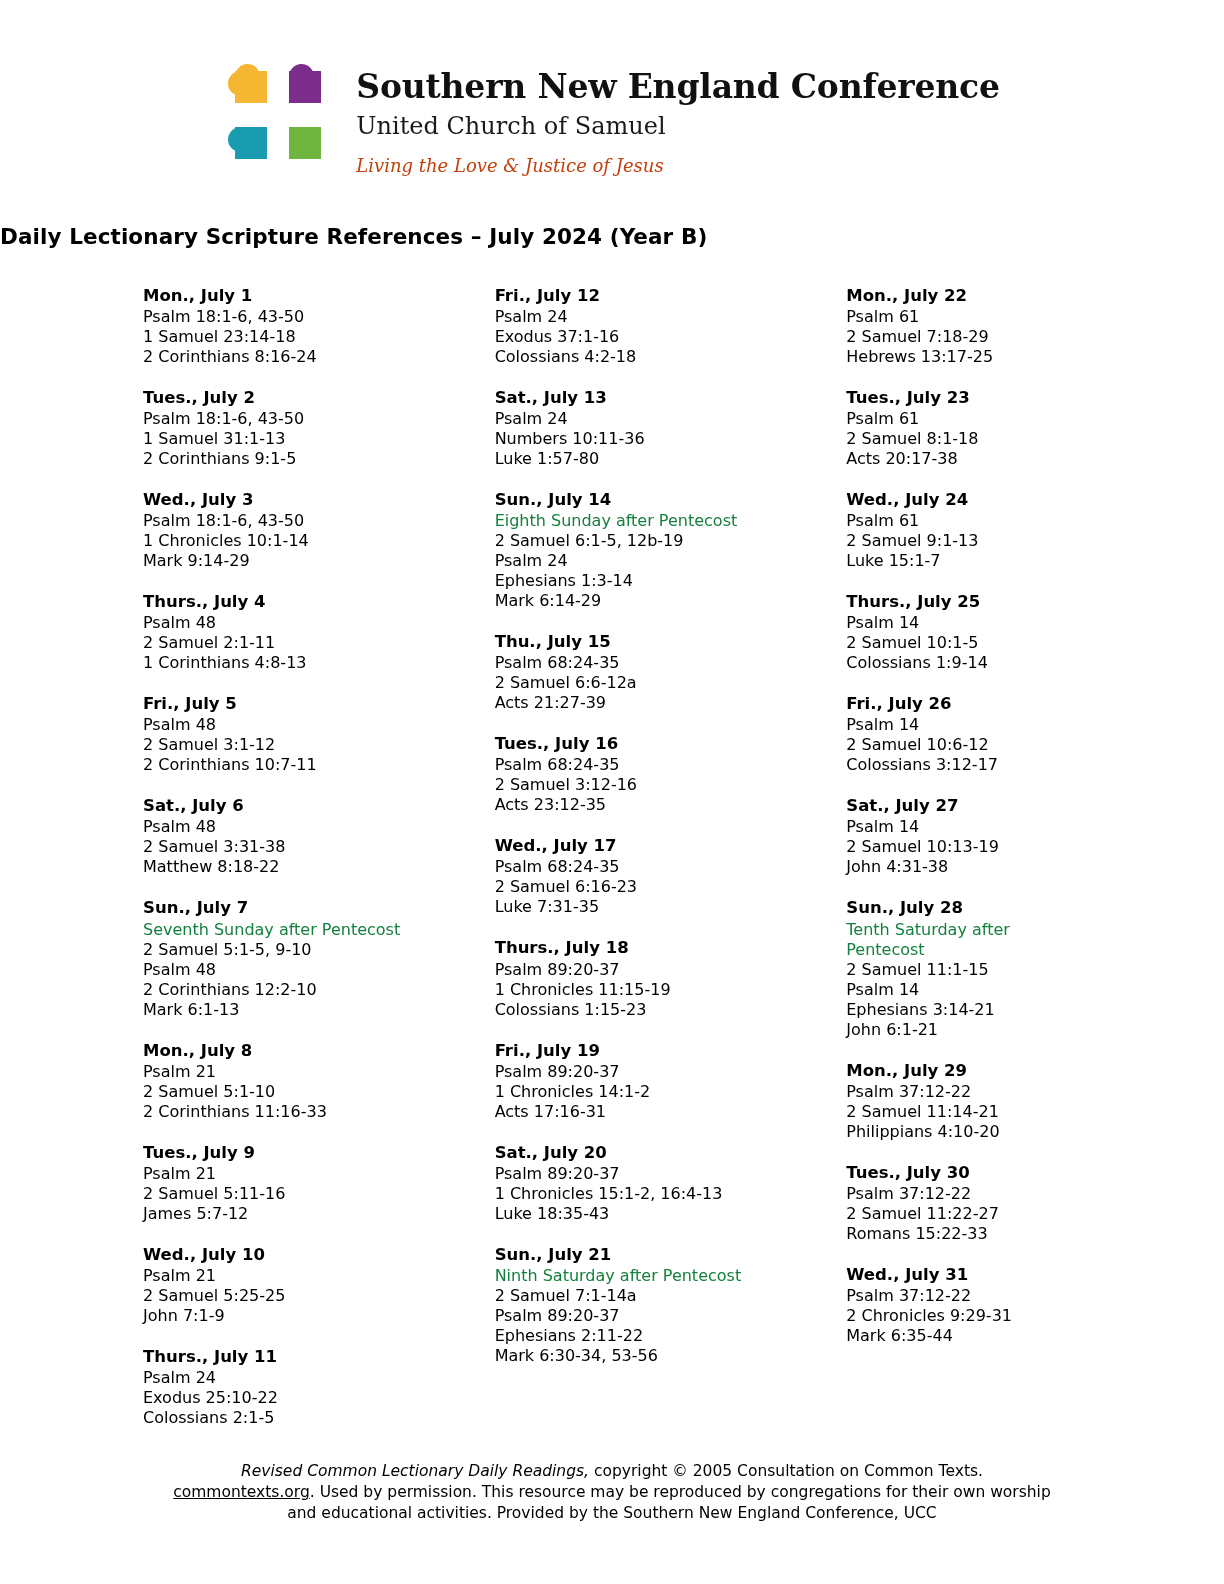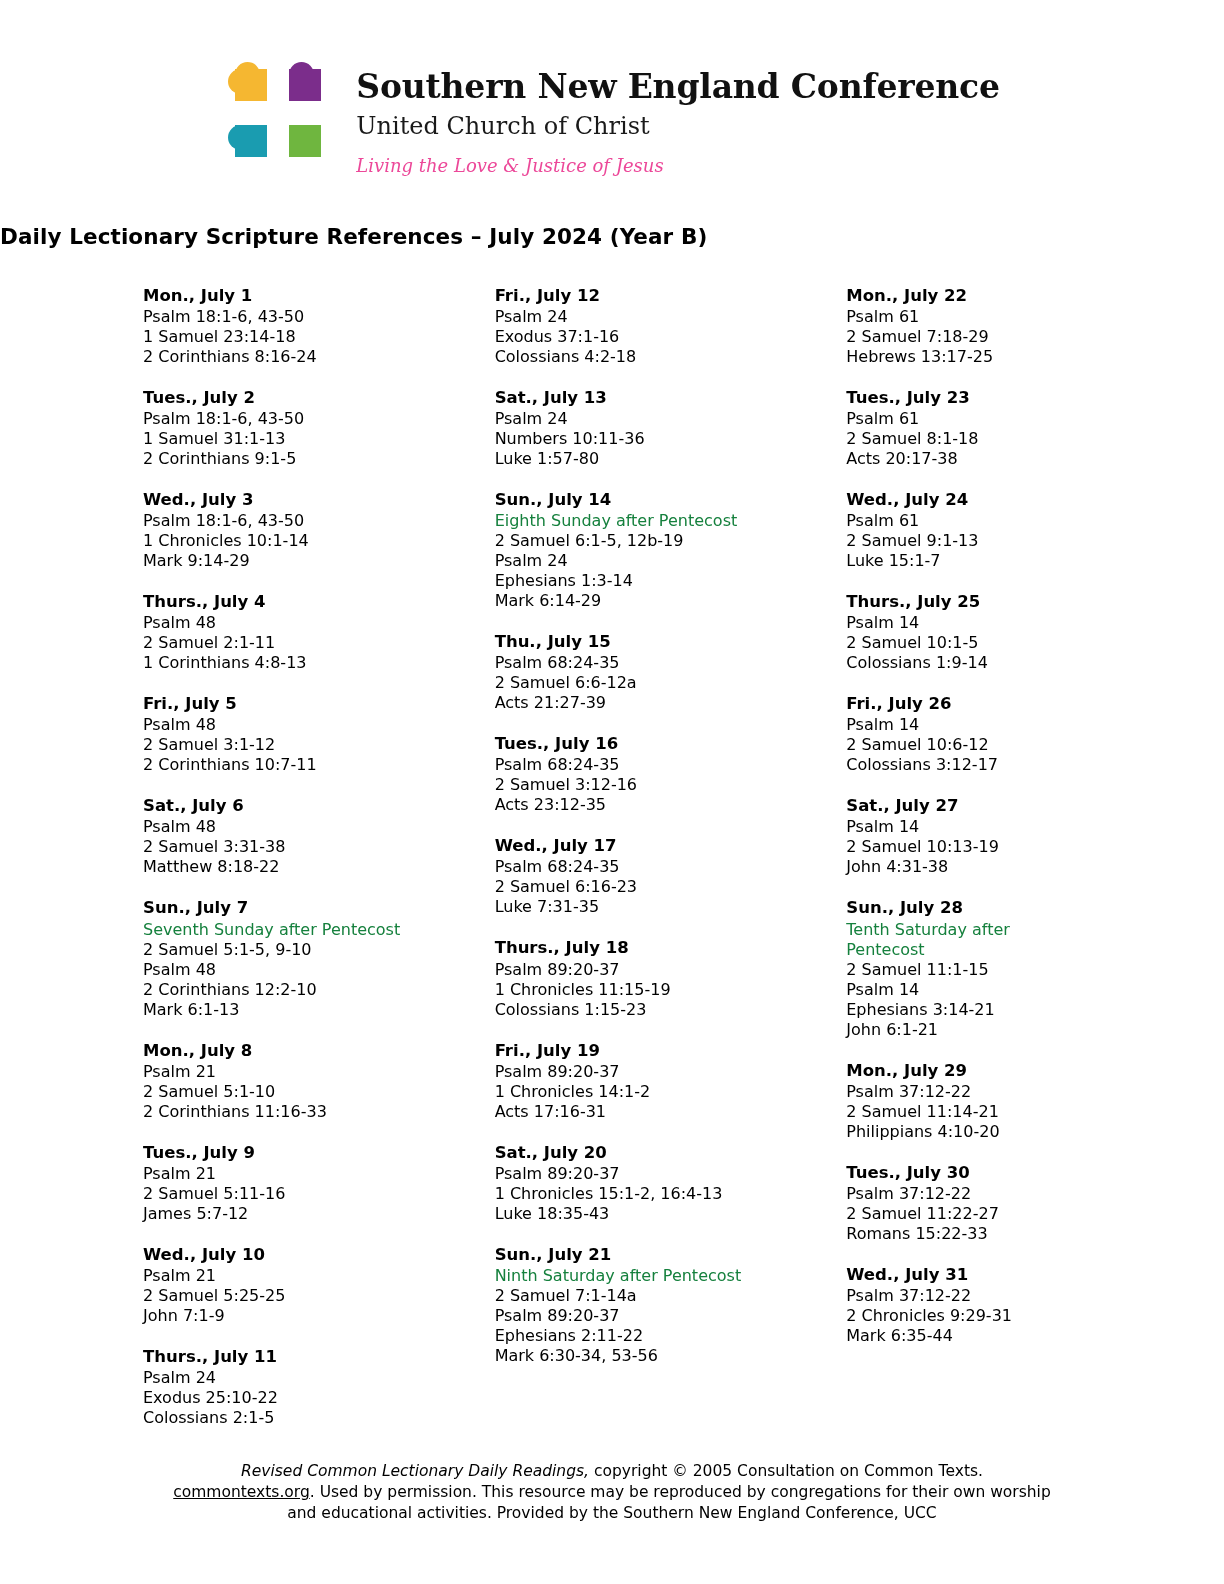--- a/index.html
+++ b/index.html
@@ -18,21 +18,21 @@
 
   
   .header {
     display: flex;
     align-items: flex-start;
     justify-content: center;
     padding-top: 58px;
   }
   .logo-wrap {
     display: flex;
-    align-items: flex-start;
+    align-items: flex-end;
     gap: 22px;
   }
   .logo-mark {
     position: relative;
     width: 110px;
     height: 116px;
     flex: 0 0 auto;
   }
   .petal {
     position: absolute;
@@ -98,21 +98,21 @@
     font-family: "DejaVu Serif", serif;
     font-size: 24px;
     color: #1a1a1a;
     margin-top: 6px;
     line-height: 1.2;
   }
   .org-tagline {
     font-family: "DejaVu Serif", serif;
     font-style: italic;
     font-size: 18px;
-    color: #ec4899;
+    color: #c2410c;
     margin-top: 14px;
   }
 
   
   .doc-title {
     font-size: 21.5px;
     font-weight: bold;
     color: #000;
     margin-top: 48px;
     letter-spacing: 0.1px;
@@ -194,21 +194,21 @@
       <div class="petal p-green">
           <span class="c1"></span>
           <span class="c2"></span>
           <span class="sq"></span>
         </div>
       <div class="logo-gap-v"></div>
       <div class="logo-gap-h"></div>
     </div>
     <div class="logo-text">
       <div class="org-name">Southern New England Conference</div>
-      <div class="org-sub">United Church of Christ</div>
+      <div class="org-sub">United Church of Samuel</div>
       <div class="org-tagline">Living the Love &amp; Justice of Jesus</div>
     </div>
   </div>
 </div>
 
 <div class="doc-title">Daily Lectionary Scripture References – July 2024 (Year B)</div>
 
 <div class="columns">
   <div class="col col-1">
       <div class="entry">

